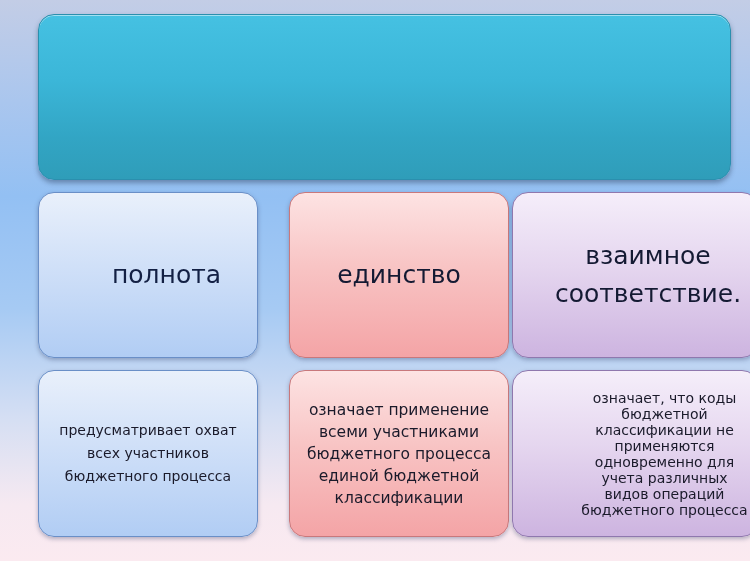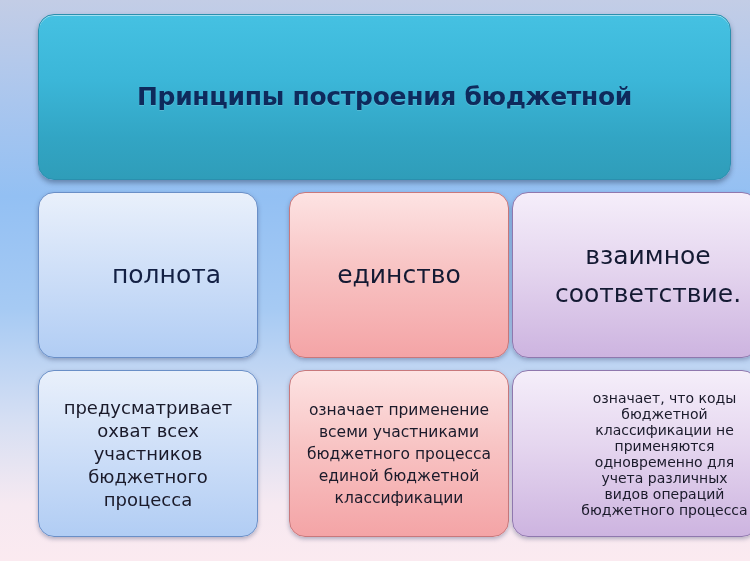--- a/index.html
+++ b/index.html
@@ -40,31 +40,31 @@
     background: linear-gradient(180deg, #fde3e3 0%, #f8c4c4 45%, #f4a4a6 100%);
     border:1px solid #c8787c;
   }
   .lilac {
     background: linear-gradient(180deg, #f5eefa 0%, #e5d6ef 45%, #cdb4e0 100%);
     border:1px solid #8f78ae;
     padding-left:26px;
   }
   .top span { color:#141a33; }
   .blue.top span { color:#132044;margin-left:37px; }
-  .bot.c1 span { font-size:18px; line-height:23px;text-align:center; }
+  .bot.c1 span { font-size:14px; line-height:23px;text-align:center; }
   .bot.c2 span { font-size:15.5px; line-height:22px;text-align:center; }
   .bot.c3 span { font-size:14px; line-height:16px;margin-left:33px; }
   .bot span { display:block; padding:0 6px; }
 </style>
 </head>
 <body>
 
 <div class="header">
   <span>
-    <span>Принципы построения бюджетной</span><br>
+    <br>
   </span>
 </div>
 
 <div class="card top c1 blue">
   <span>полнота</span>
 </div>
 <div class="card top c2 pink">
   <span>единство</span>
 </div>
 <div class="card top c3 lilac">

